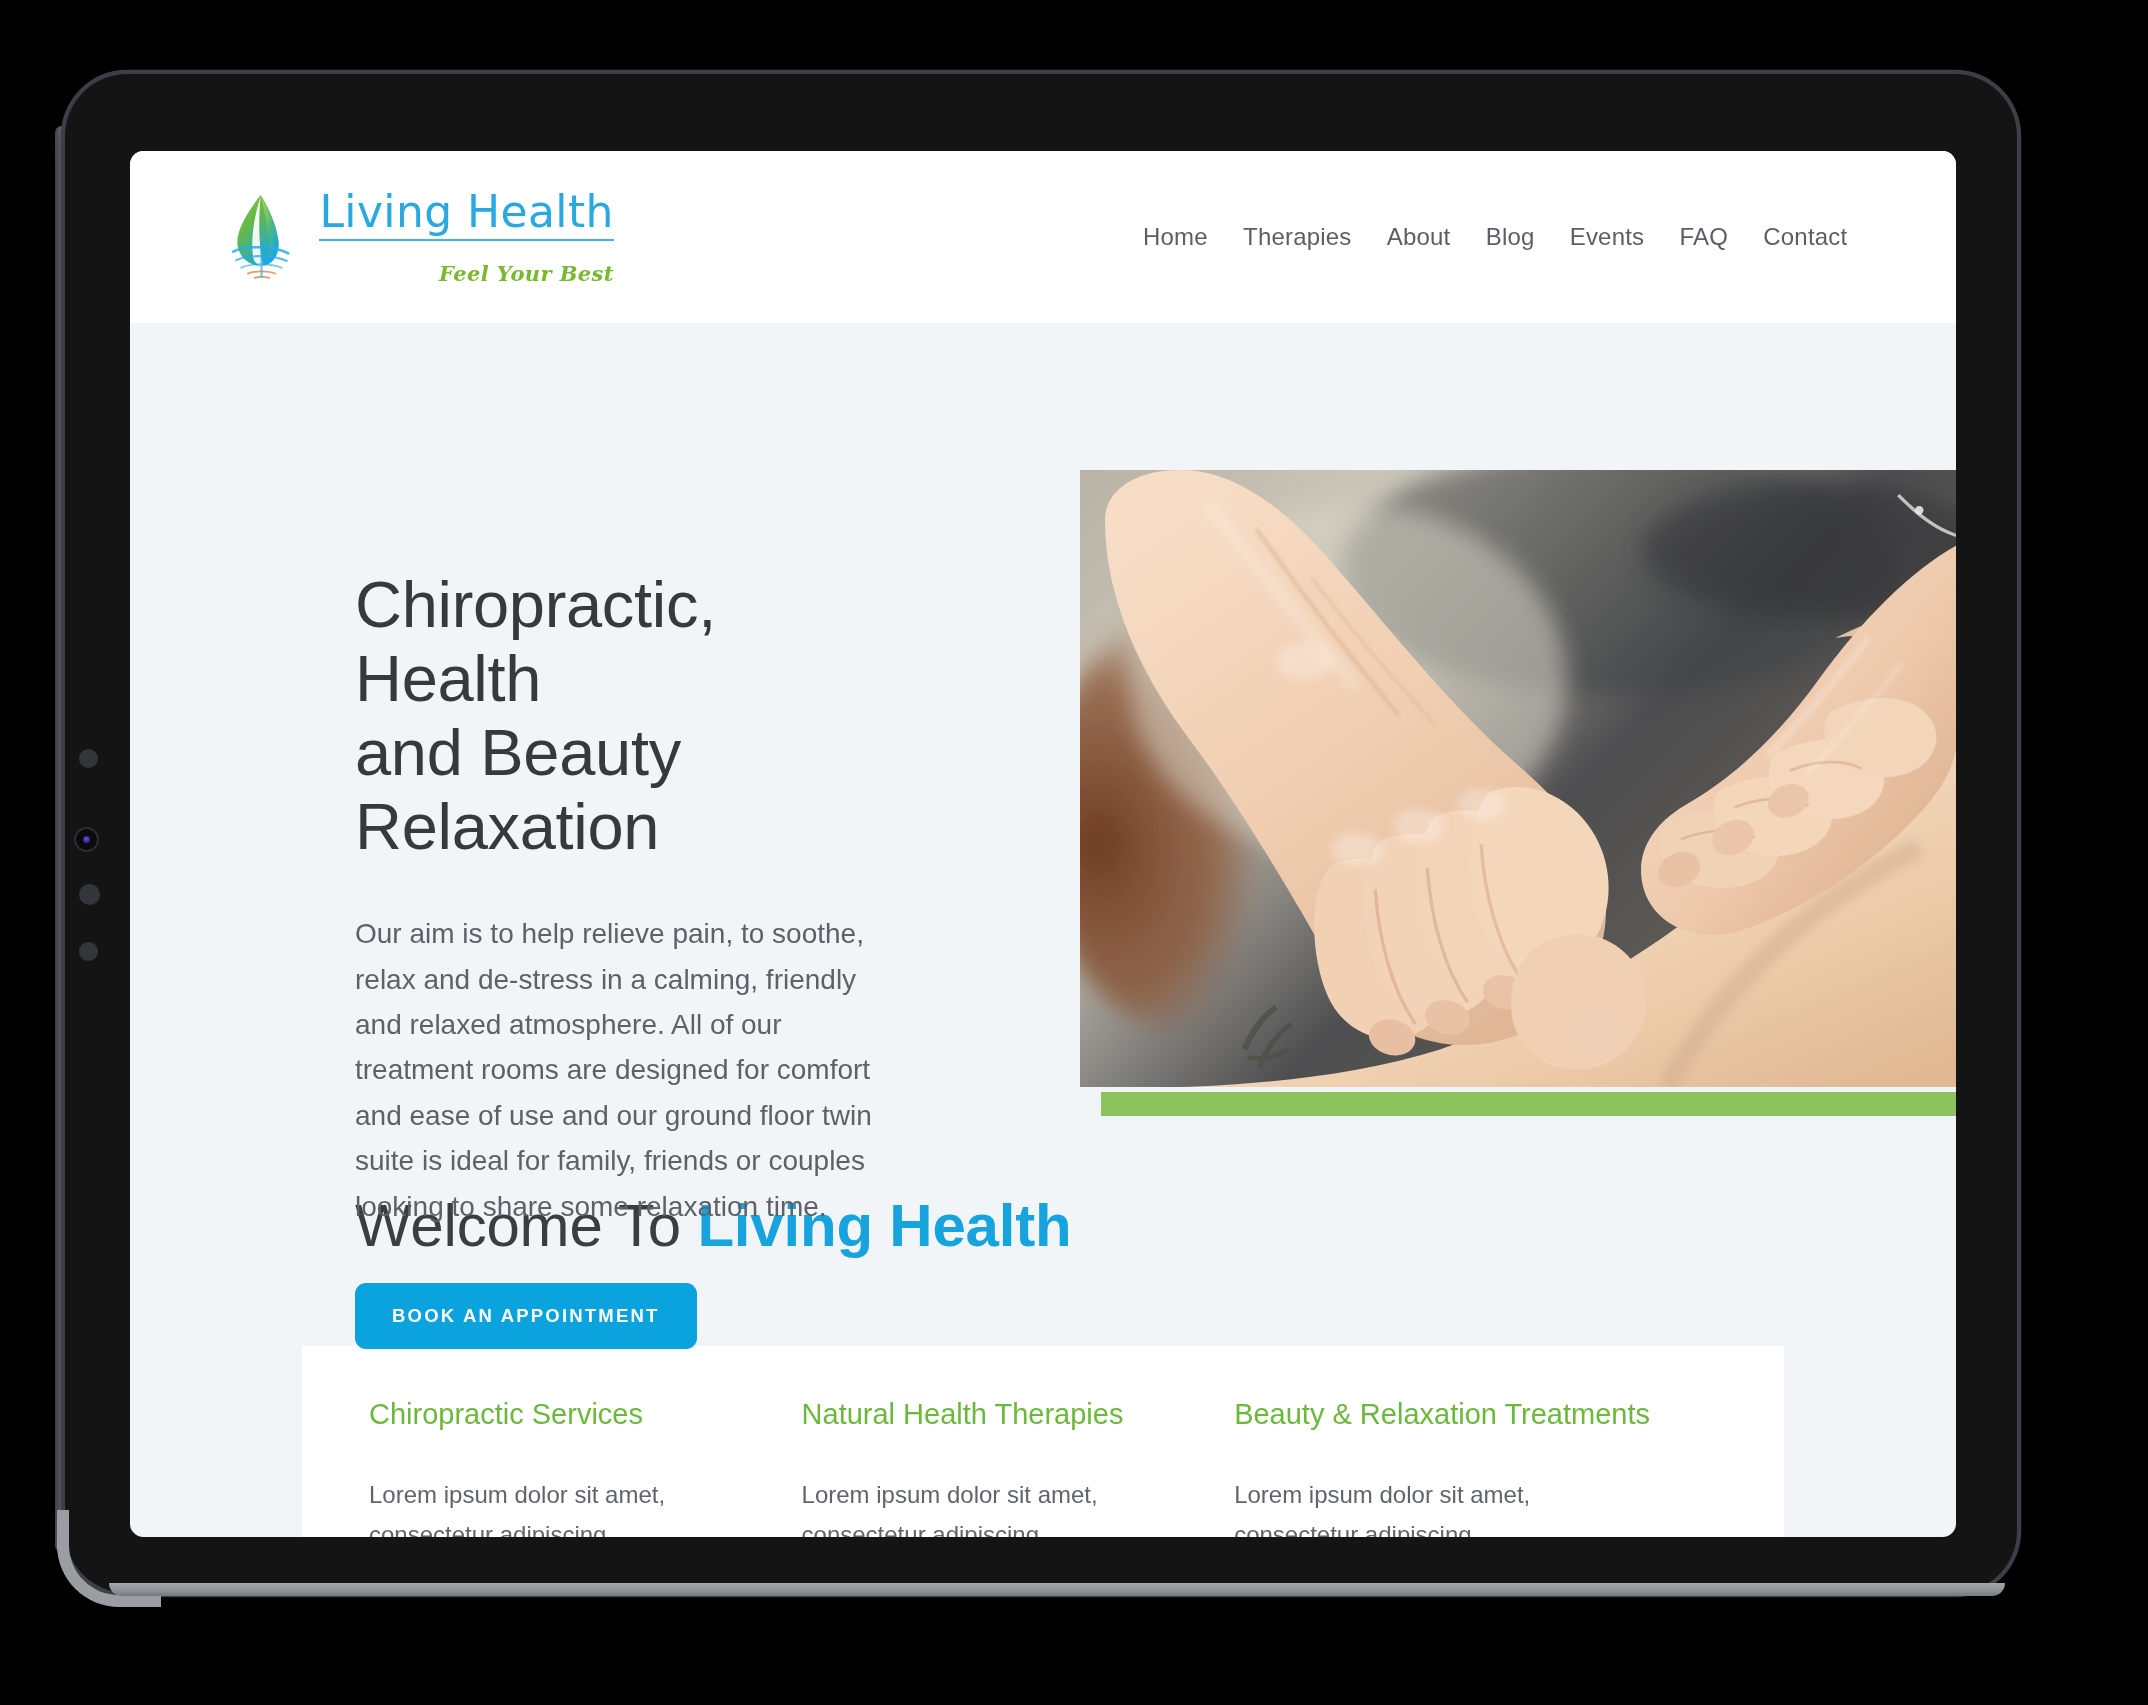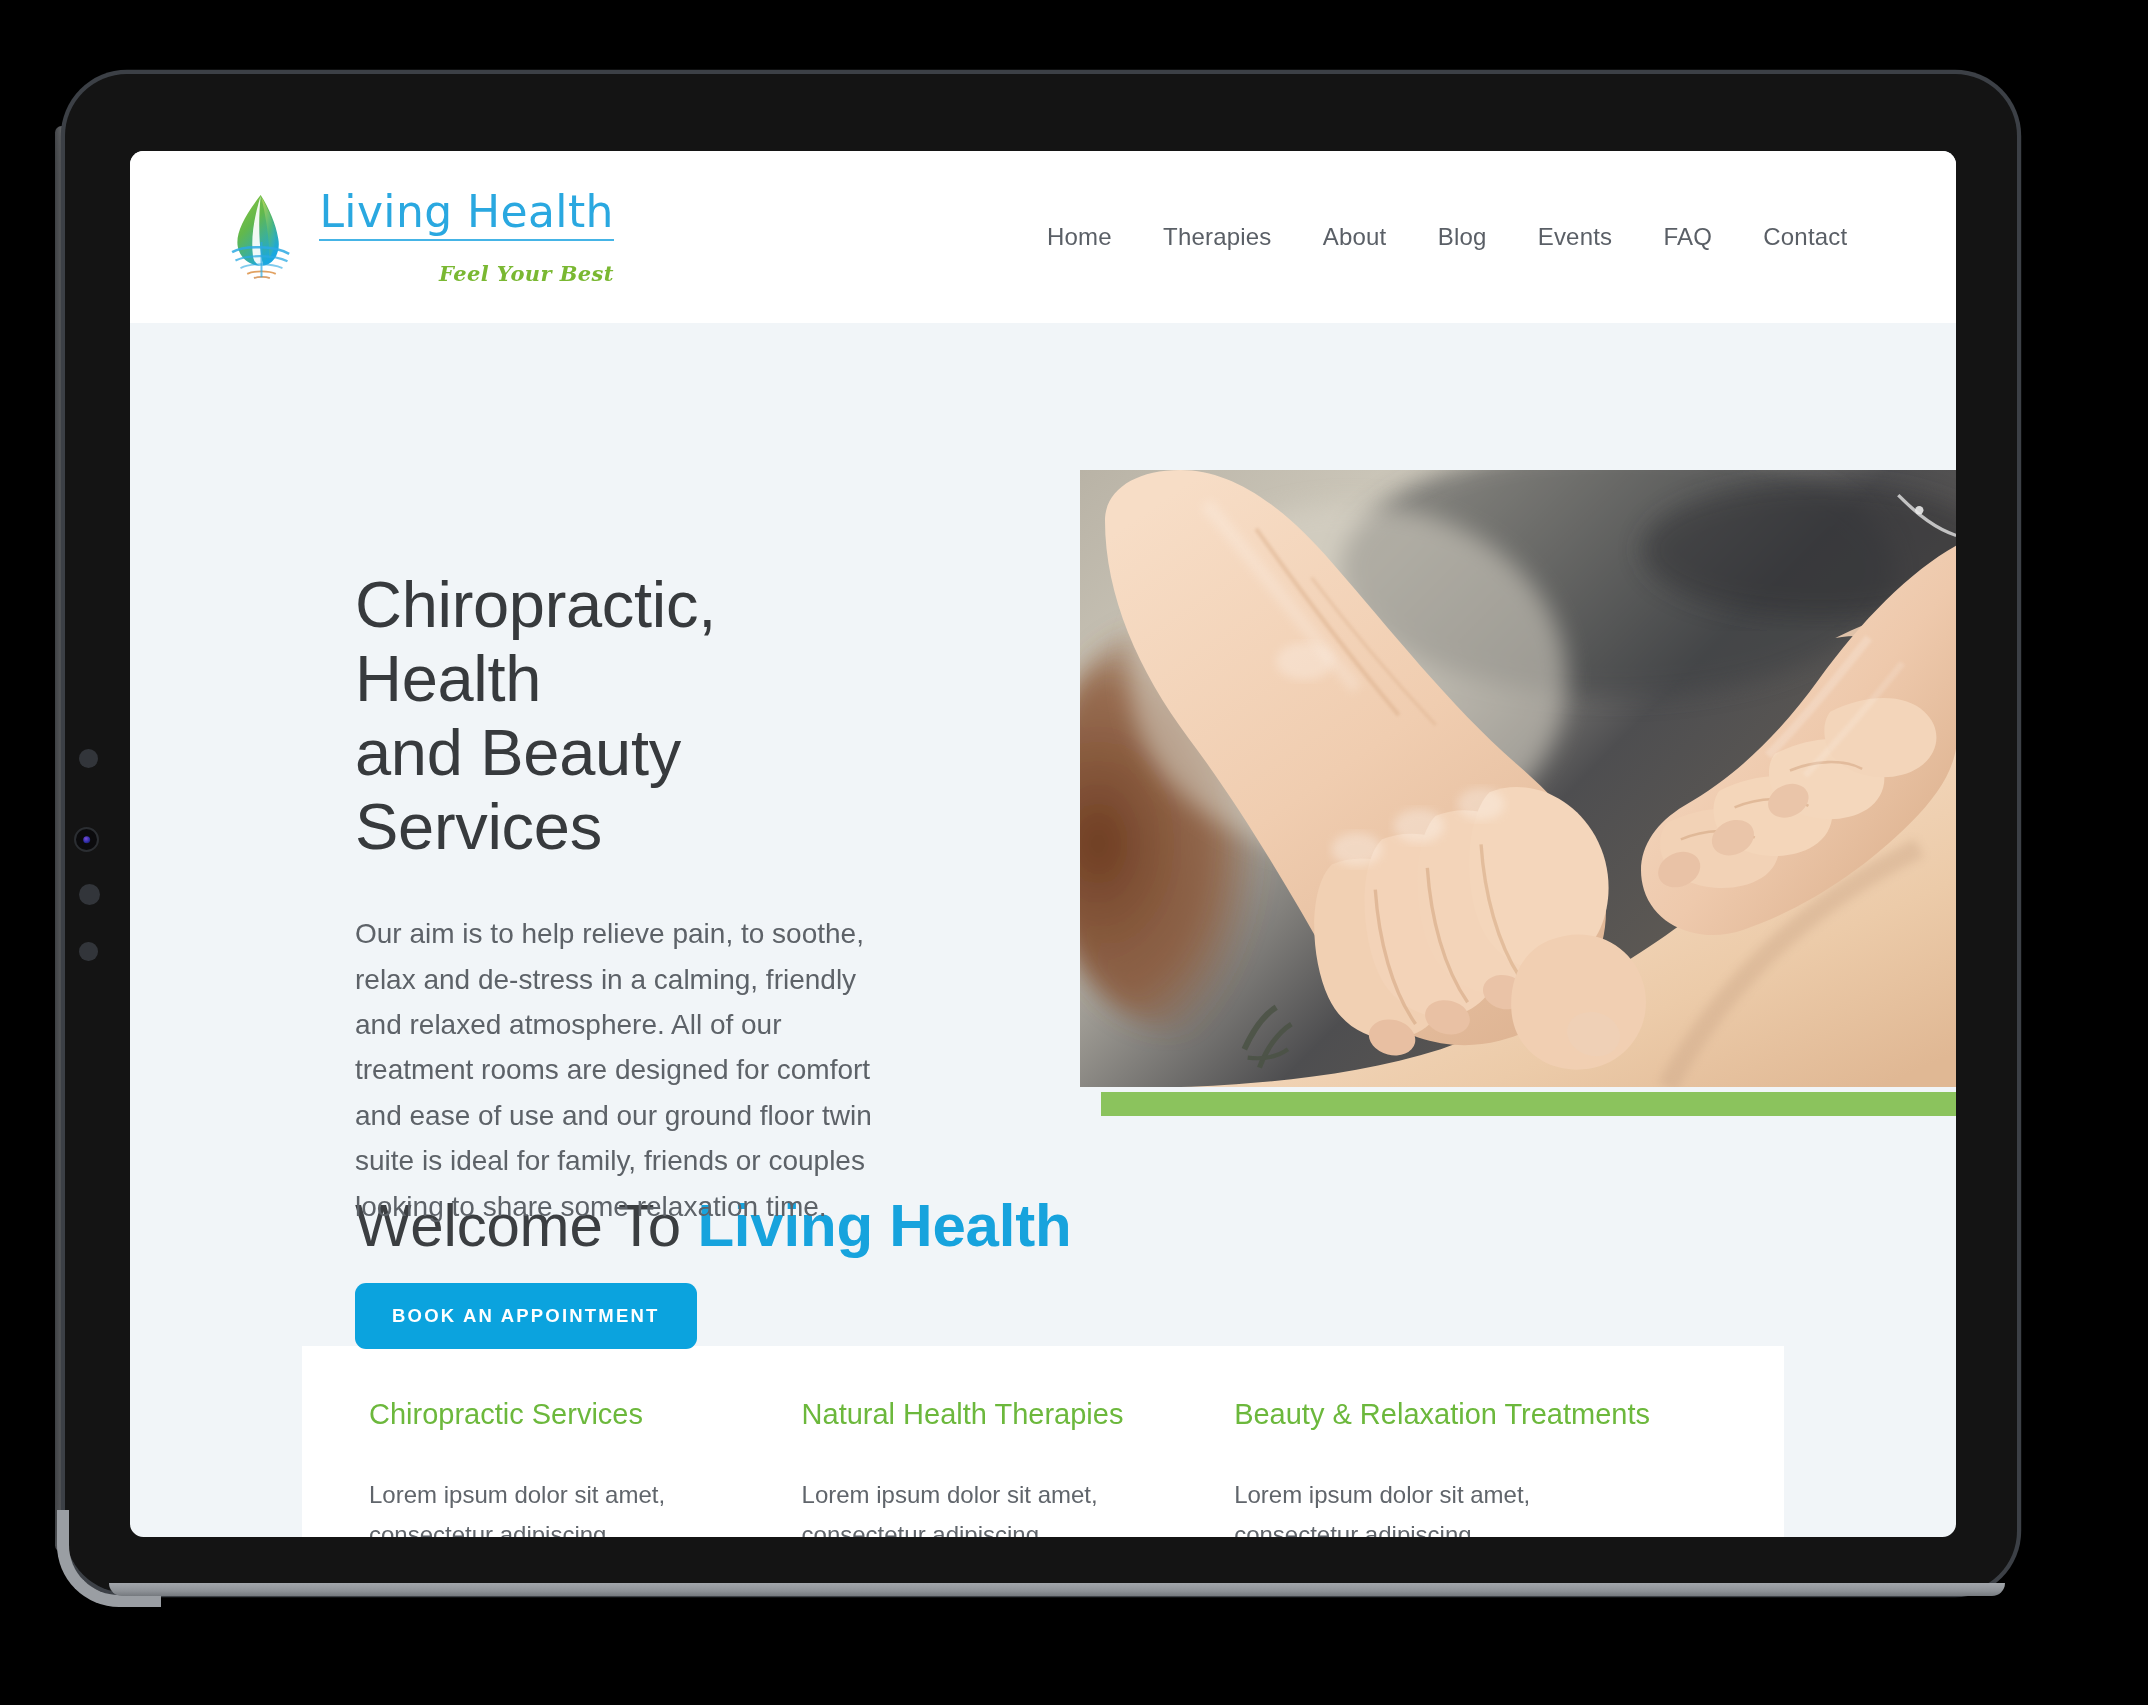--- a/index.html
+++ b/index.html
@@ -172,21 +172,21 @@
     font-size: 21px;
     font-weight: 700;
     color: #7ab832;
     margin-top: 22px;
     letter-spacing: 0.4px;
   }
 
   .main-nav {
     display: flex;
     align-items: center;
-    gap: 16px;
+    gap: 0px;
   }
   .nav-link {
     font-family: "Liberation Sans Narrow", "Liberation Sans", sans-serif;
     font-size: 24px;
     color: #5a5f66;
     text-decoration: none;
     padding: 8.4px 17.6px;
     white-space: nowrap;
     letter-spacing: 0.2px;
   }
@@ -377,21 +377,21 @@
           <a class="nav-link" href="#">FAQ</a>
           <a class="nav-link" href="#">Contact</a>
         </nav>
       </header>
 
       <section class="hero">
 
         <div class="hero-copy">
           <h1 class="hero-title">
             <span>Chiropractic, Health</span><br>
-            <span>and Beauty Services</span>
+            <span>and Beauty Relaxation</span>
           </h1>
           <p class="hero-text">Our aim is to help relieve pain, to soothe, relax and de-stress in a calming, friendly and relaxed atmosphere. All of our treatment rooms are designed for comfort and ease of use and our ground floor twin suite is ideal for family, friends or couples looking to share some relaxation time.</p>
           <a class="cta-button" href="#">BOOK AN APPOINTMENT</a>
         </div>
 
         <div class="hero-media">
           <svg class="hero-photo" viewBox="0 0 1044 735" preserveAspectRatio="xMidYMid slice" xmlns="http://www.w3.org/2000/svg">
             <defs>
               <linearGradient id="bgWall" x1="0" y1="0" x2="1" y2="0.7">
                 <stop offset="0%" stop-color="#b9b3a6"></stop>

